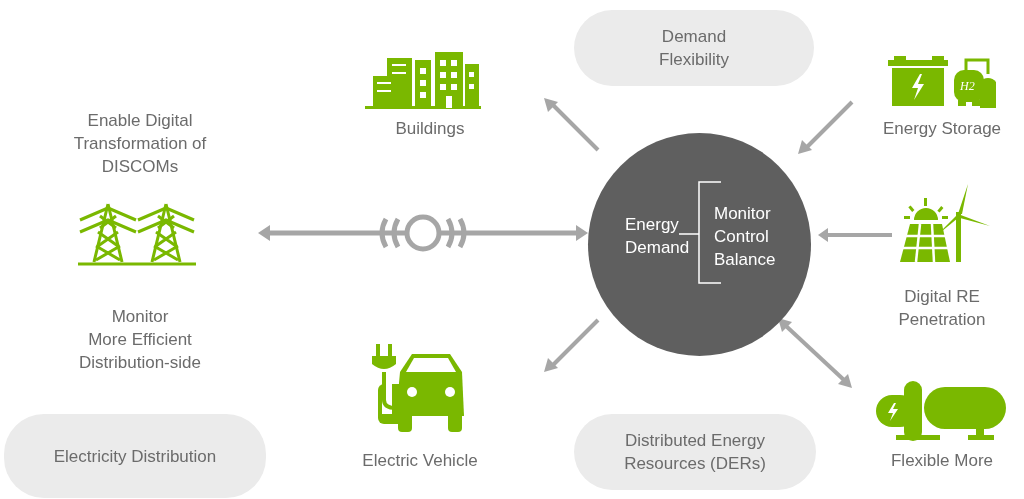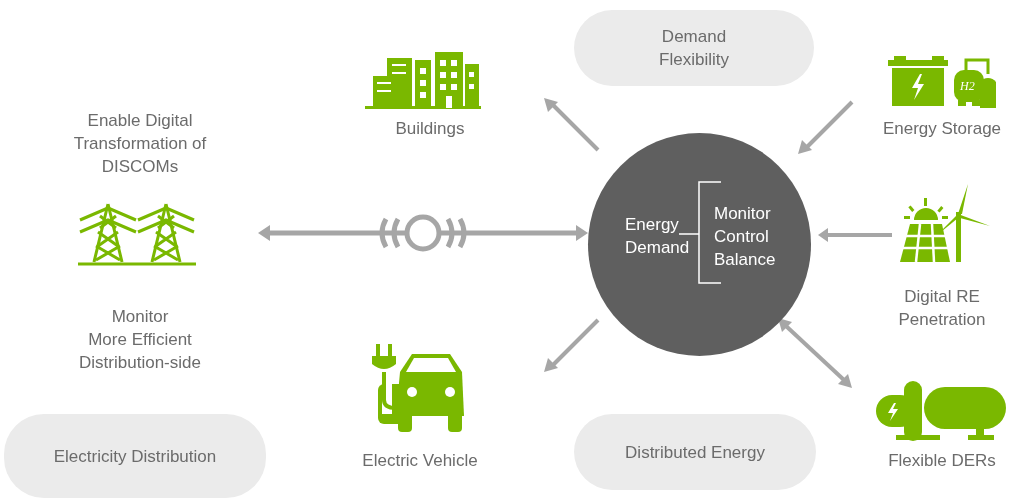--- a/index.html
+++ b/index.html
@@ -199,29 +199,30 @@
   <circle cx="42" cy="48" r="5" fill="#ffffff"></circle>
   <circle cx="80" cy="48" r="5" fill="#ffffff"></circle>
 </svg>
 <div class="label" style="left:320px;top:449px;width:200px;">
   <div>Electric Vehicle</div>
 </div>
 
 <div class="pill" style="left:574px;top:414px;width:242px;height:76px;">
   <div>
     <span>Distributed Energy</span>
+    <span>Resources (DERs)</span>
   </div>
 </div>
 
 <svg width="130" height="60" style="left:876px;top:381px;">
   <g fill="#7ab800">
     <rect x="0" y="14" width="40" height="32" rx="16"></rect>
     <rect x="28" y="0" width="18" height="60" rx="9"></rect>
     <rect x="48" y="6" width="82" height="42" rx="21"></rect>
     <rect x="20" y="54" width="44" height="5"></rect>
     <rect x="100" y="48" width="8" height="8"></rect>
     <rect x="92" y="54" width="26" height="5"></rect>
   </g>
   <polygon points="18,22 12,32 17,32 14,40 22,28 17,28 20,22" fill="#ffffff"></polygon>
 </svg>
 <div class="label" style="left:860px;top:449px;width:164px;">
-  <div>Flexible DERs</div>
+  <div>Flexible More</div>
 </div>
 
 </body></html>

